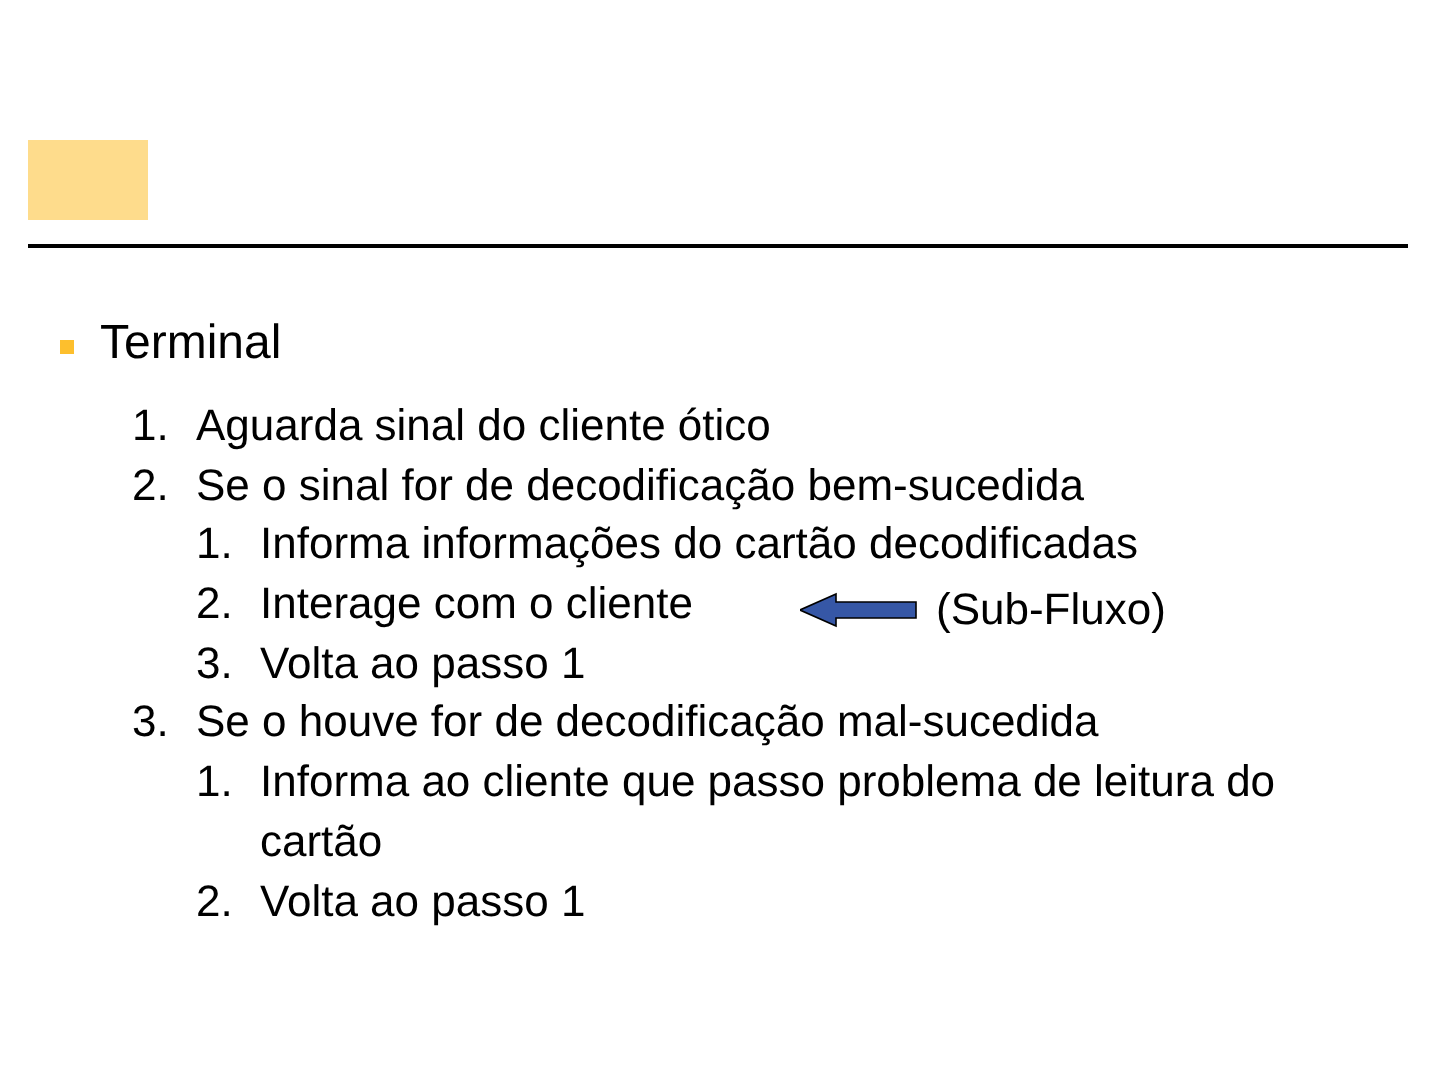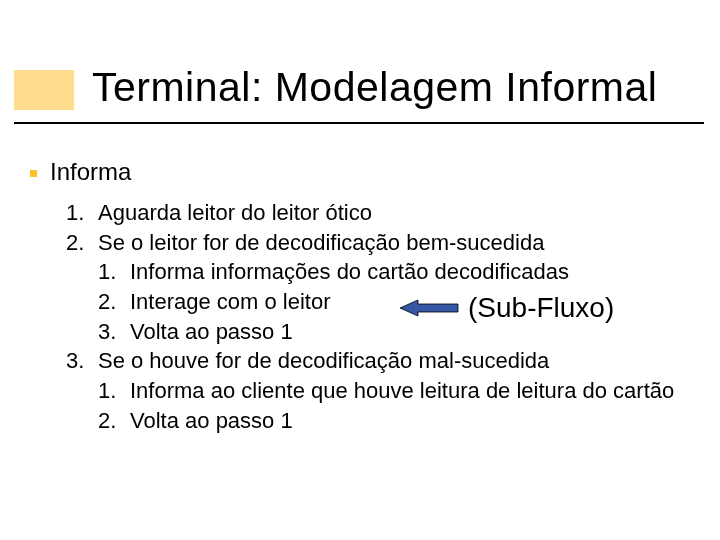--- a/index.html
+++ b/index.html
@@ -76,69 +76,68 @@
   .num2 { min-width: 32px; }
   .txt { flex: 1; }
   .annot {
     position: absolute;
     left: 400px;
     top: 292px;
     display: flex;
     align-items: center;
     gap: 8px;
   }
-  .annot-label { font-size: 28px; color: #000; }
+  .annot-label { font-size: 22px; color: #000; }
 </style>
 </head>
 <body>
 
 <div class="title-block">
   <div class="accent-box"></div>
-  <div class="title-text">Terminal: Modelagem Informal</div>
   <div class="title-rule"></div>
 </div>
 
 <div class="bullet-dot"></div>
-<div class="sub-heading">Informa</div>
+<div class="sub-heading">Terminal</div>
 
 <div class="content">
   <ul class="ol-outer">
     <li>
       <span class="num">1.</span>
-      <span class="txt">Aguarda leitor do leitor ótico</span>
+      <span class="txt">Aguarda sinal do cliente ótico</span>
     </li>
     <li style="flex-direction:column;">
       <div style="display:flex;">
         <span class="num">2.</span>
-        <span class="txt">Se o leitor for de decodificação bem-sucedida</span>
+        <span class="txt">Se o sinal for de decodificação bem-sucedida</span>
       </div>
       <ul class="ol-inner">
         <li>
           <span class="num2">1.</span>
           <span class="txt">Informa informações do cartão decodificadas</span>
         </li>
         <li>
           <span class="num2">2.</span>
-          <span class="txt">Interage com o leitor</span>
+          <span class="txt">Interage com o cliente</span>
         </li>
         <li>
           <span class="num2">3.</span>
           <span class="txt">Volta ao passo 1</span>
         </li>
       </ul>
     </li>
     <li style="flex-direction:column;">
       <div style="display:flex;">
         <span class="num">3.</span>
         <span class="txt">Se o houve for de decodificação mal-sucedida</span>
       </div>
       <ul class="ol-inner">
         <li>
           <span class="num2">1.</span>
-          <span class="txt">Informa ao cliente que houve leitura de leitura do cartão</span>
+          <span class="txt">Informa ao cliente que passo problema de leitura do cartão</span>
         </li>
         <li>
           <span class="num2">2.</span>
           <span class="txt">Volta ao passo 1</span>
         </li>
       </ul>
     </li>
   </ul>
 </div>
 

